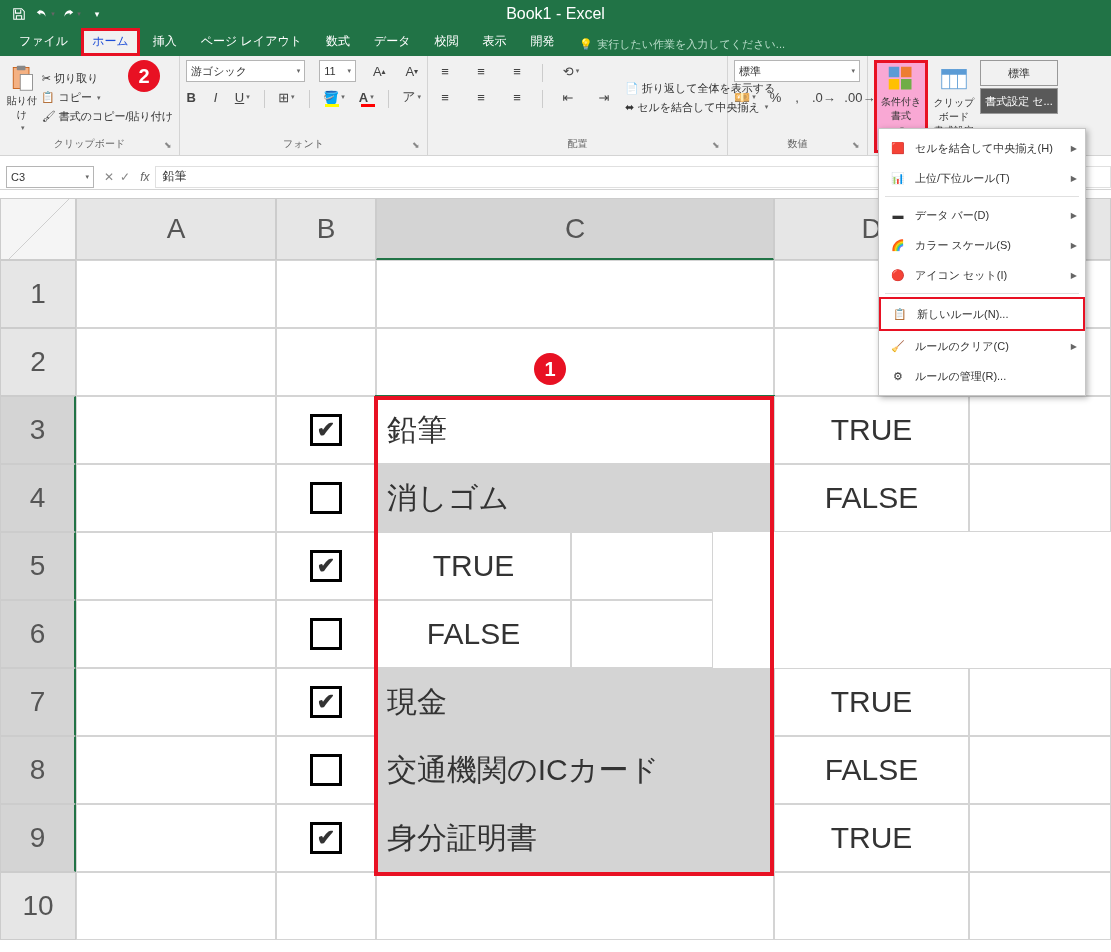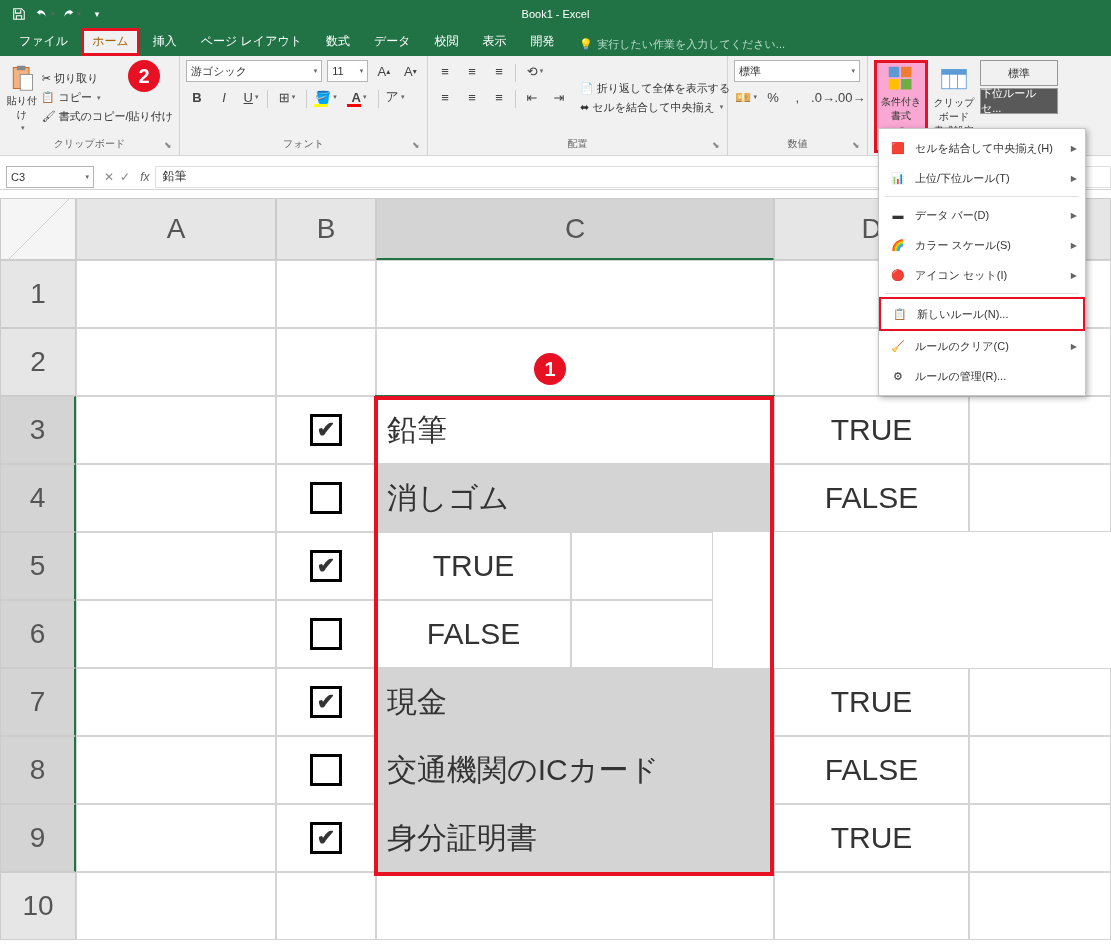--- a/index.html
+++ b/index.html
@@ -1,38 +1,38 @@
 <!DOCTYPE html>
 <html><head>
 <meta charset="utf-8">
 <style>
 *{box-sizing:border-box;margin:0;padding:0;font-family:'Meiryo UI','Yu Gothic UI',sans-serif}
 body{background:#fff;width:1111px;height:952px;overflow:hidden;font-size:12px;color:#333}
 .titlebar{height:28px;background:#217346;display:flex;align-items:center;color:#fff;position:relative}
 .qat{display:flex;align-items:center;gap:4px;padding:0 8px}
 .qat-btn{width:22px;height:22px;display:flex;align-items:center;justify-content:center;color:#fff}
 .qat-btn svg{width:14px;height:14px;fill:#fff}
-.title-text{position:absolute;left:50%;transform:translateX(-50%);font-size:11px}
+.title-text{position:absolute;left:50%;transform:translateX(-50%);font-size:16px}
 .tabbar{height:28px;background:#217346;display:flex;align-items:flex-end;padding-left:8px;gap:2px}
 .tab{padding:4px 10px 5px;color:#fff;font-size:12px;cursor:pointer;border:1px solid transparent}
-.tab.active{background:#f1f1f1;color:#a16207}
+.tab.active{background:#f1f1f1;color:#1d4ed8}
 .tab.highlight-home{border:3px solid #e81123;padding:2px 8px 3px}
 .tellme{color:#b8dcc9;font-size:11px;display:flex;align-items:center;gap:4px;margin-left:12px;padding-bottom:4px}
 .ribbon{height:100px;background:#f1f1f1;border-bottom:1px solid #d4d4d4;display:flex;position:relative}
 .ribbon-group{border-right:1px solid #d4d4d4;padding:4px 6px 2px;display:flex;flex-direction:column;justify-content:space-between;position:relative}
 .group-label{font-size:10px;color:#666;text-align:center;padding:2px 0}
 .dialog-launcher{position:absolute;bottom:3px;right:3px;width:12px;height:12px;font-size:9px;color:#888}
 .rb-body{display:flex;gap:4px;flex:1}
 .big-btn{display:flex;flex-direction:column;align-items:center;justify-content:center;width:44px;font-size:10px;text-align:center;gap:2px}
 .big-btn svg{width:28px;height:28px}
 .small-stack{display:flex;flex-direction:column;gap:2px;justify-content:center;font-size:11px}
 .small-row{display:flex;align-items:center;gap:3px;padding:1px 0;white-space:nowrap}
 .font-combo{width:140px;height:22px;border:1px solid #b5b5b5;background:#fff;font-size:11px;padding:0 4px;display:flex;align-items:center;justify-content:space-between}
 .size-combo{width:42px;height:22px;border:1px solid #b5b5b5;background:#fff;font-size:11px;padding:0 4px;display:flex;align-items:center;justify-content:space-between}
-.btn-row{display:flex;gap:5px;align-items:flex-end}
+.btn-row{display:flex;gap:14px;align-items:flex-end}
 .tbtn{width:22px;height:22px;display:flex;align-items:center;justify-content:center;font-size:13px;color:#444}
 .tbtn.wide{width:28px}
 .dd-arrow{font-size:7px;color:#666;margin-left:2px}
 .number-combo{width:126px;height:22px;border:1px solid #b5b5b5;background:#fff;font-size:11px;padding:0 4px;display:flex;align-items:center;justify-content:space-between}
 .cf-highlight{border:3px solid #e81123;padding:2px;background:#f9a8d4}
 .styles-box{width:72px;height:56px;background:#fff;border:1px solid #999;display:flex;align-items:center;justify-content:center;font-size:11px;background:#595959;color:#fff}
 .cf-menu{position:absolute;top:128px;left:878px;width:208px;background:#fff;border:1px solid #c6c6c6;box-shadow:2px 2px 6px rgba(0,0,0,0.3);z-index:100;padding:4px 0}
 .cf-item{display:flex;align-items:center;gap:8px;padding:6px 10px;font-size:11px;cursor:pointer;position:relative}
 .cf-item.highlight-new{border:2px solid #e81123}
 .cf-item .arrow{position:absolute;right:8px;font-size:8px;color:#666}
@@ -233,21 +233,21 @@
             <rect x="2" y="4" width="28" height="6" fill="#5b9bd5"></rect>
             <line x1="11" y1="4" x2="11" y2="26" stroke="#5b9bd5"></line>
             <line x1="20" y1="4" x2="20" y2="26" stroke="#5b9bd5"></line>
           </svg>
         <span style="white-space:pre-line">クリップボード
 書式設定</span>
         <span class="dd-arrow">▾</span>
       </div>
       <div style="display:flex;flex-direction:column;gap:2px">
         <div style="width:78px;height:26px;border:1px solid #999;display:flex;align-items:center;justify-content:center;font-size:11px">標準</div>
-        <div class="styles-box" style="width:78px;height:26px">下位ルール セ...</div>
+        <div class="styles-box" style="width:78px;height:26px">書式設定 セ...</div>
       </div>
     </div>
   </div>
 </div>
 
 <div class="badge" style="top:60px;left:128px">2</div>
 
 <div class="cf-menu">
   <div class="cf-item">
       <span class="cf-icon">🟥</span>

